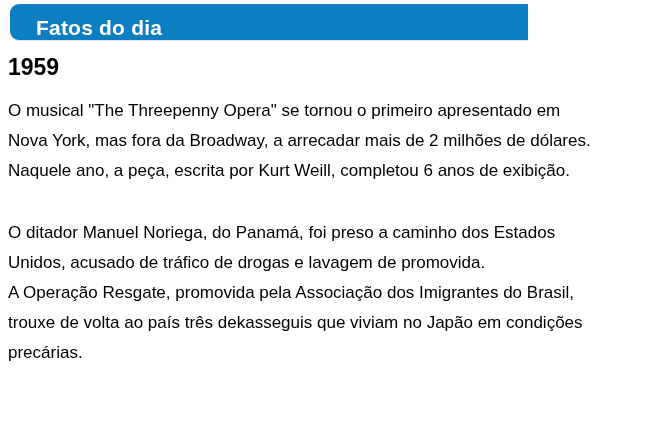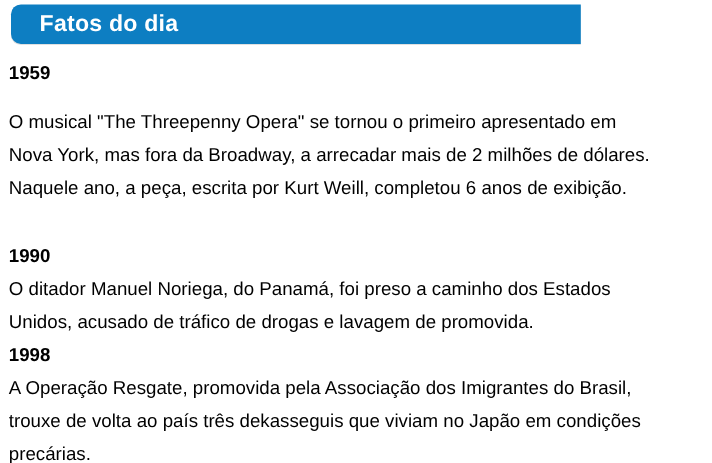--- a/index.html
+++ b/index.html
@@ -13,37 +13,37 @@
     background: #ffffff;
     font-family: "Liberation Sans", sans-serif;
     color: #000000;
   }
   .header-bar {
     margin: 4px 119px 0 10px;   
     height: 36px;
     background: #0d7ec2;
     border-radius: 9px 0 0 9px; 
     display: flex;
-    align-items: center;
+    align-items: flex-end;
     box-shadow: 0 1px 0 rgba(0,0,0,0.12);
   }
   .header-title {
     color: #ffffff;
     font-weight: bold;
     font-size: 21px;
     padding-left: 26px;
     letter-spacing: 0.2px;
   }
   .content {
     padding: 0 18px 0 8px;
     font-size: 17px;
     line-height: 30px;
   }
   .year {
-    font-size: 17px;
+    font-size: 23px;
     font-weight: bold;
     line-height: 30px;
     margin: 0;
     color: #000000;
   }
   .fact {
     margin: 0;
     white-space: pre-line; 
   }
   .section-0 .year { margin-top: 12px; }
@@ -60,25 +60,23 @@
 <div class="content">
 
   <section class="section-0">
     <h3 class="year">1959</h3>
     <p class="fact">O musical "The Threepenny Opera" se tornou o primeiro apresentado em
 Nova York, mas fora da Broadway, a arrecadar mais de 2 milhões de dólares.
 Naquele ano, a peça, escrita por Kurt Weill, completou 6 anos de exibição.</p>
   </section>
 
   <section class="section-1">
-    <h3 class="year">1990</h3>
     <p class="fact">O ditador Manuel Noriega, do Panamá, foi preso a caminho dos Estados
 Unidos, acusado de tráfico de drogas e lavagem de promovida.</p>
   </section>
 
   <section class="section-2">
-    <h3 class="year">1998</h3>
     <p class="fact">A Operação Resgate, promovida pela Associação dos Imigrantes do Brasil,
 trouxe de volta ao país três dekasseguis que viviam no Japão em condições
 precárias.</p>
   </section>
 
 </div>
 
 </body></html>

